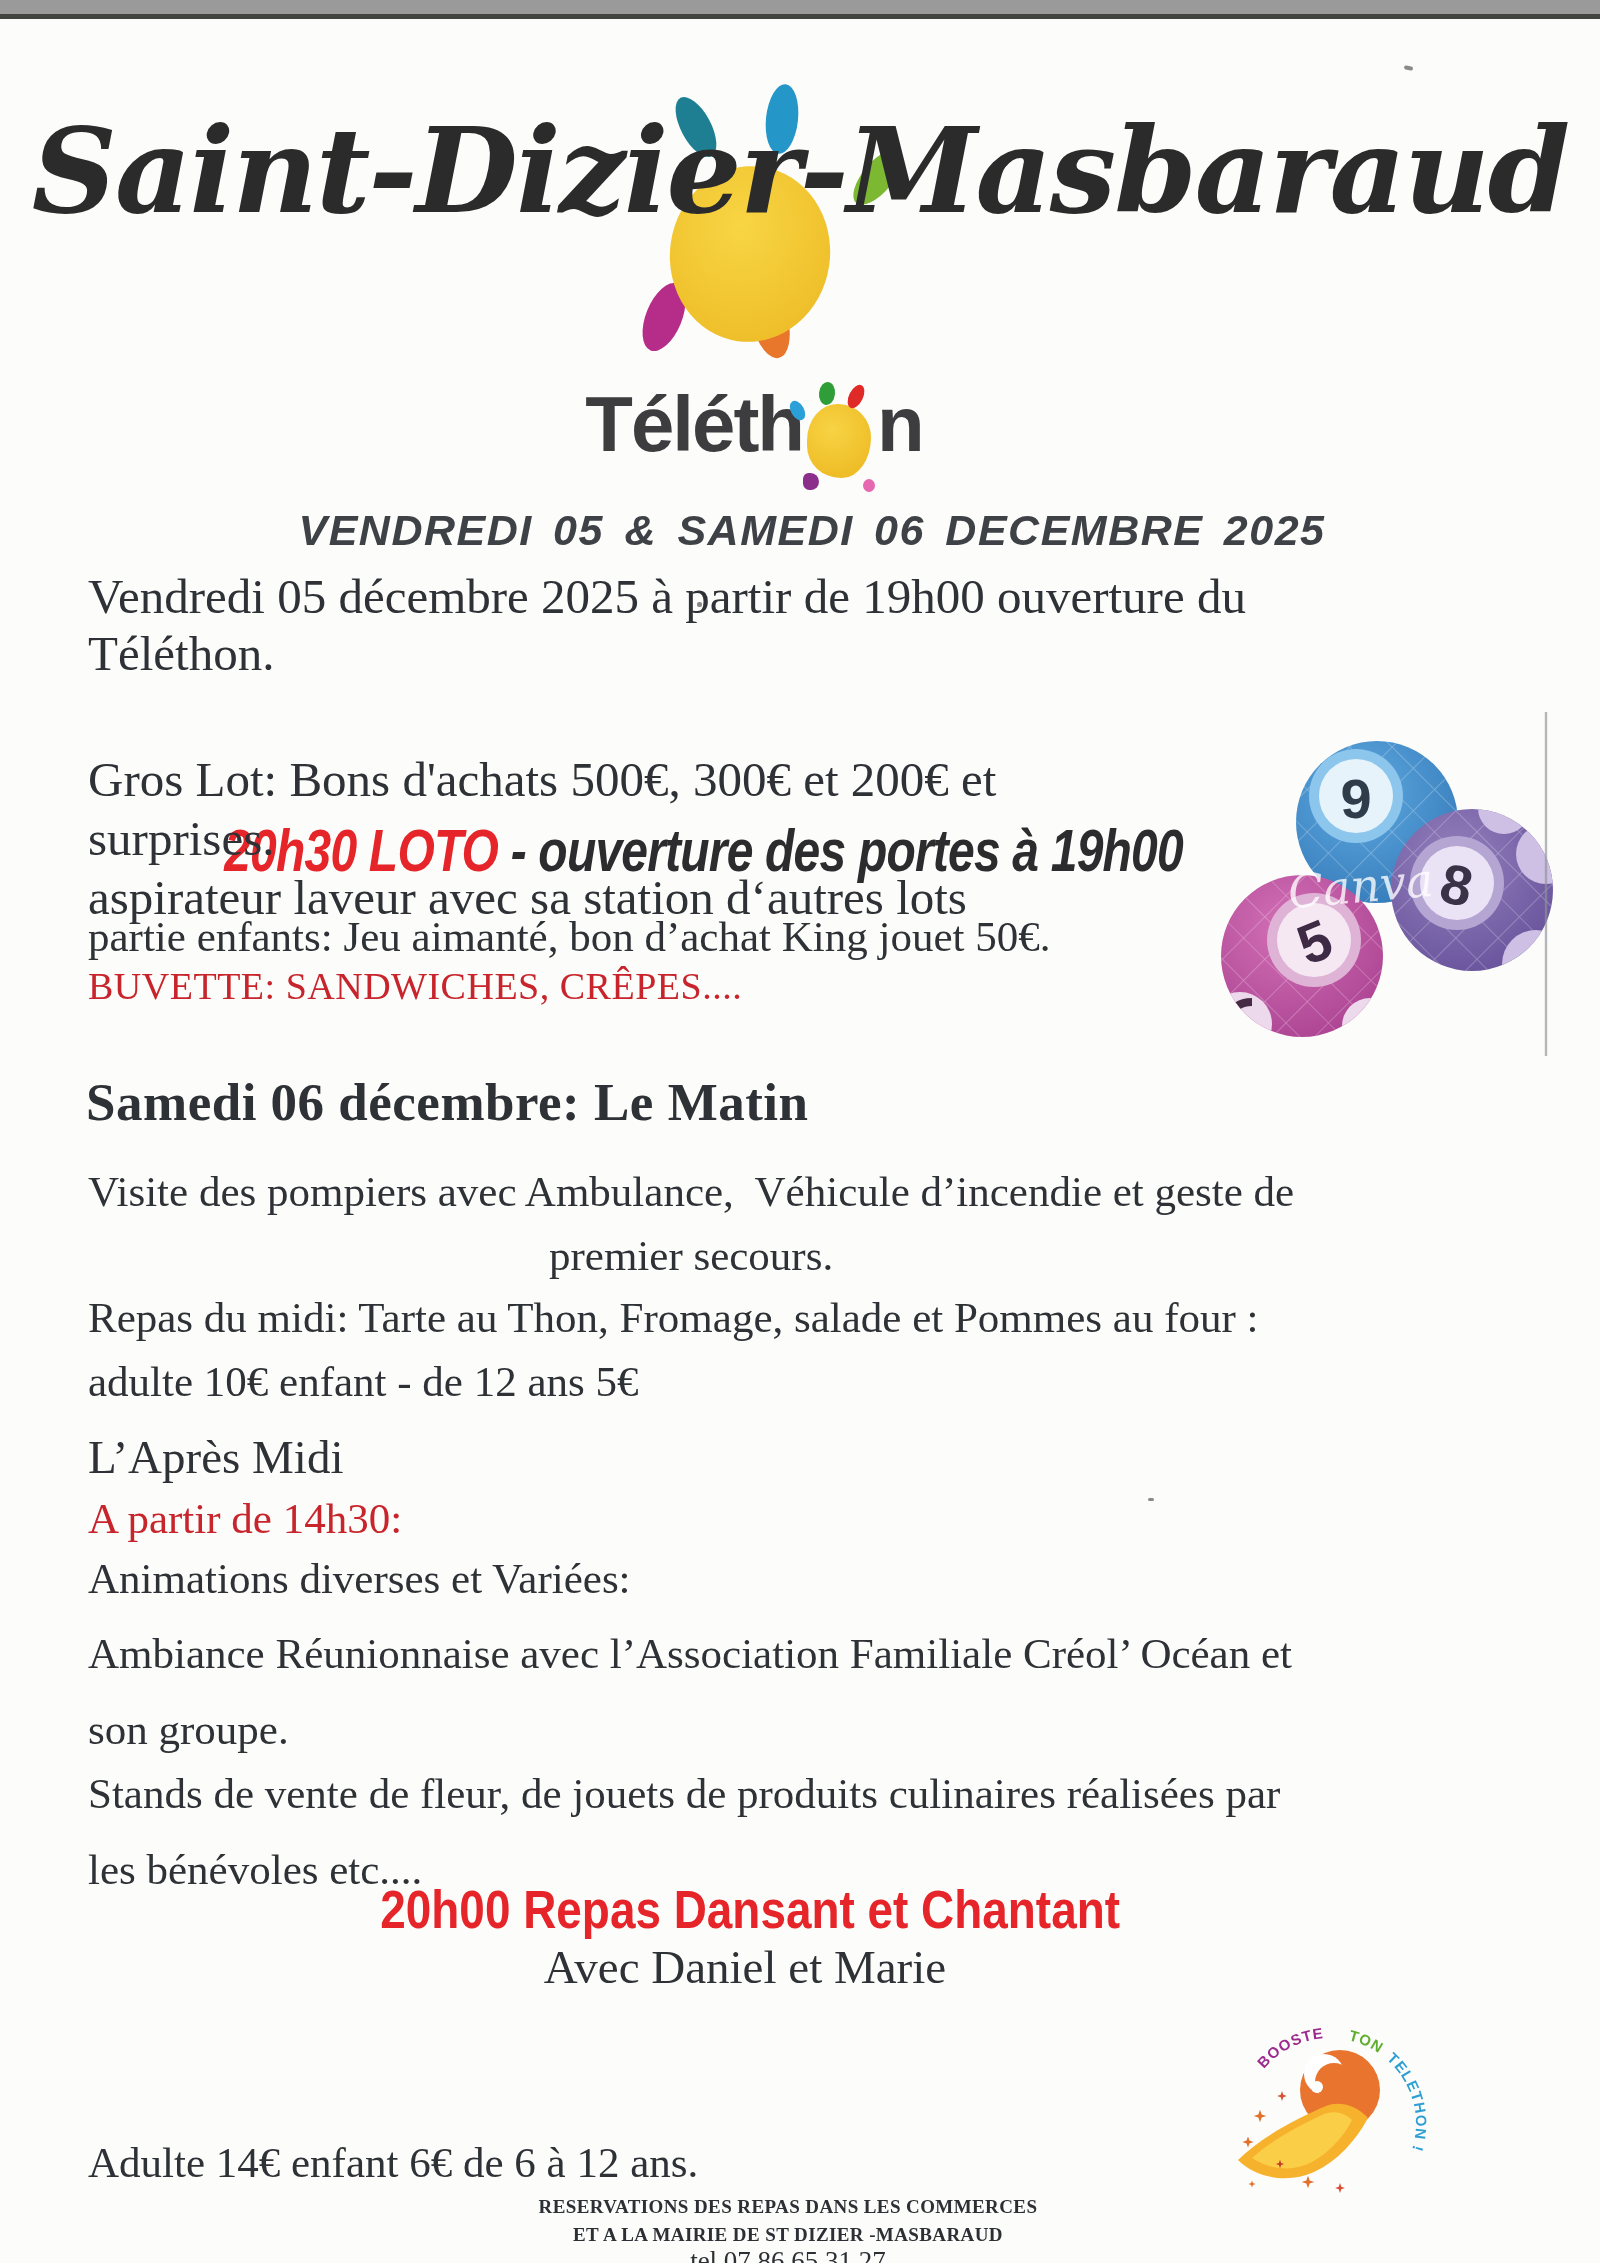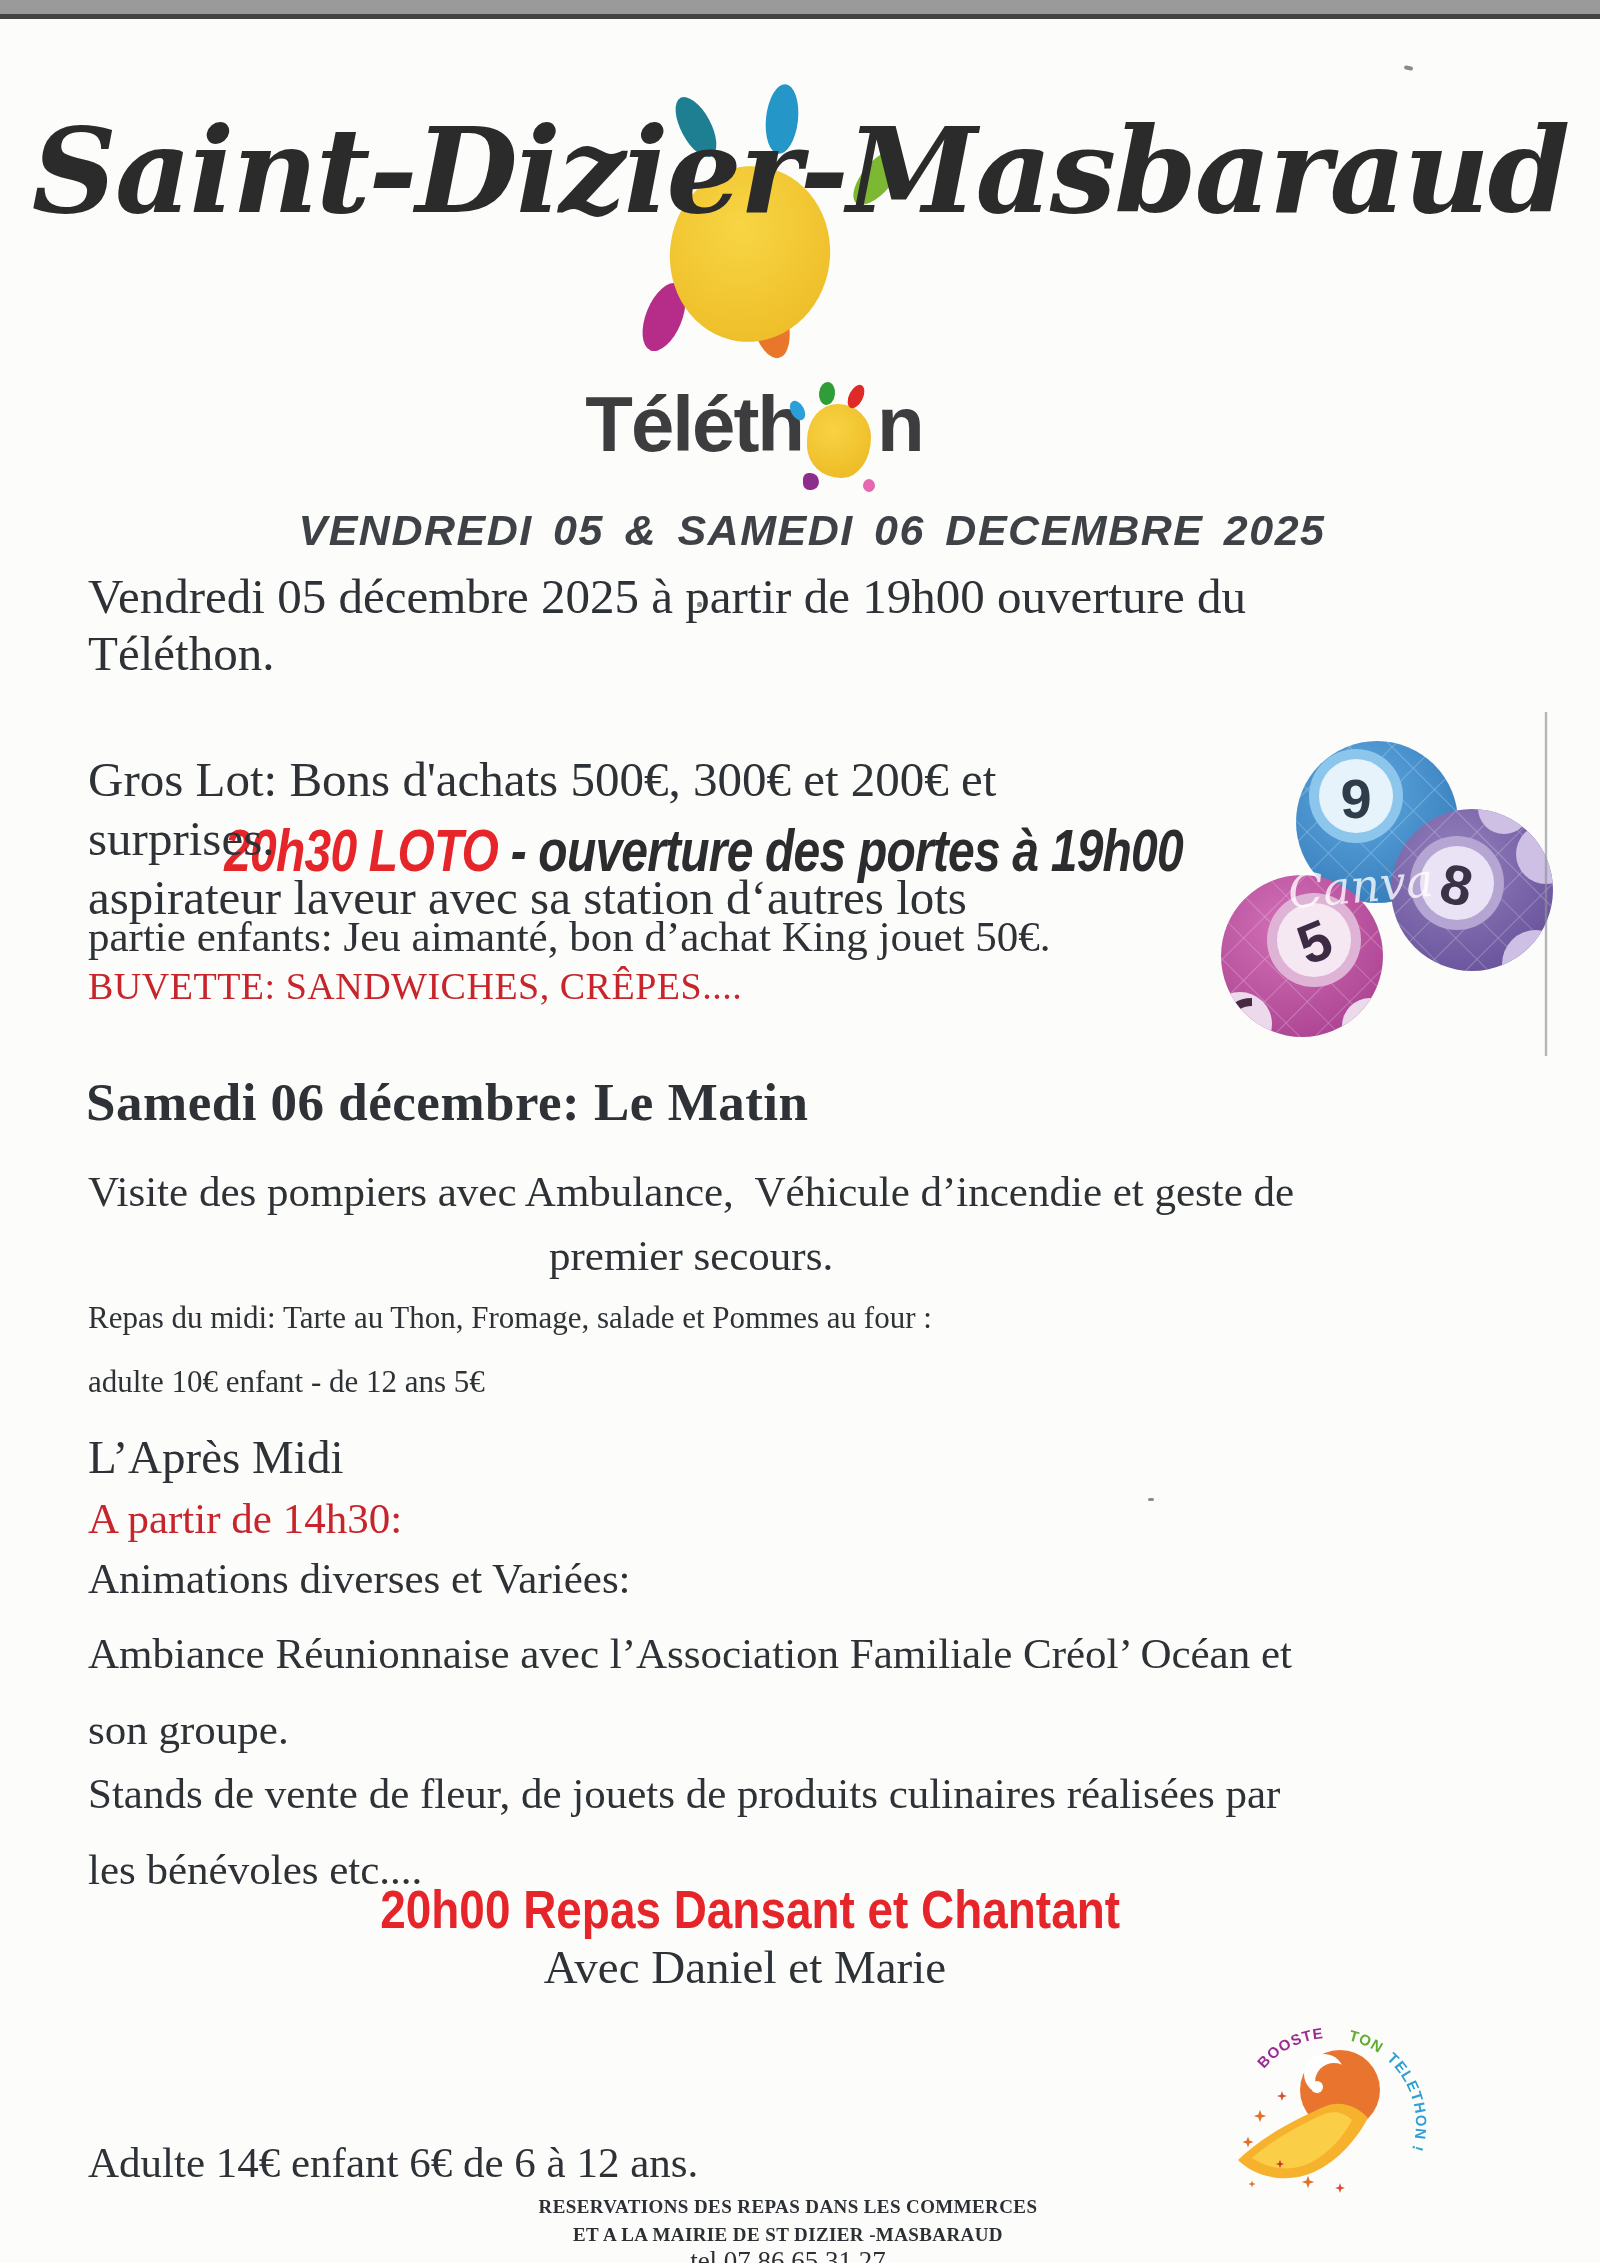--- a/index.html
+++ b/index.html
@@ -54,21 +54,21 @@
   .loto-inner{display:inline-block;transform:scaleX(0.80);transform-origin:left center;white-space:pre;}
   .loto-time{color:var(--accent-red,#e52529);}
   .loto-doors{color:#2c2c2e;}
   .gros-lot{left:88px;top:736px;font-size:49px;line-height:59px;}
   .enfants{left:88px;top:898px;font-size:43px;}
   .buvette{left:88px;top:950px;font-size:38px;font-weight:normal;letter-spacing:0.5px;color:var(--accent-red-dark,#c7242c);}
   .reservation{left:88px;top:994px;font-size:40px;}
 
   .samedi-heading{left:86px;top:1058px;font-size:53px;font-weight:bold;letter-spacing:0.5px;}
   .pompiers{left:88px;top:1146px;font-size:43px;line-height:64px;text-align:center;}
-  .repas-midi{left:88px;top:1272px;font-size:31px;line-height:64px;}
+  .repas-midi{left:88px;top:1272px;font-size:43px;line-height:64px;}
 
   .apres-midi{left:88px;top:1416px;font-size:47px;}
   .partir{left:88px;top:1480px;font-size:43px;color:var(--accent-red-dark,#c7242c);}
   .animations{left:88px;top:1540px;font-size:43px;}
   .ambiance{left:88px;top:1602px;font-size:43px;line-height:76px;}
   .stands{left:88px;top:1742px;font-size:43px;line-height:76px;}
 
   .evening-heading{
     top:1864px;margin-left:-50px;font-family:"Liberation Sans", sans-serif;font-weight:bold;
     font-size:54px;color:var(--accent-red,#e52529);

